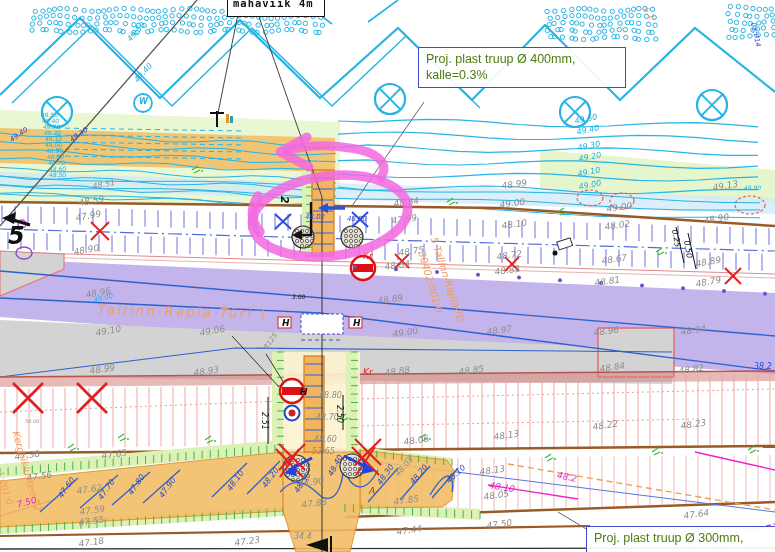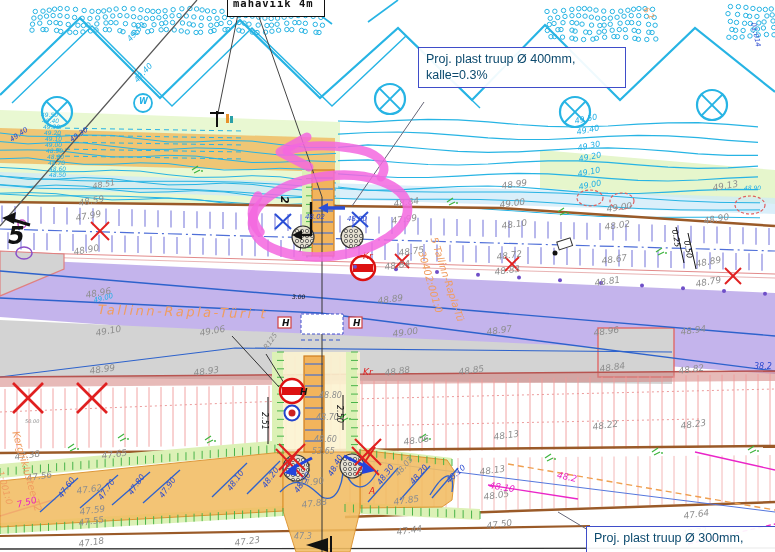--- a/index.html
+++ b/index.html
@@ -3,21 +3,21 @@
 <meta charset="utf-8">
 <style>
   html,body{margin:0;padding:0;background:#fff}
   .stage{position:relative;width:775px;height:552px;overflow:hidden;background:#fff;
          font-family:"DejaVu Sans",sans-serif}
   .stage svg{position:absolute;left:0;top:0}
   #labels{position:absolute;left:0;top:0;width:775px;height:552px;z-index:2;pointer-events:none}
   .lbl{position:absolute;white-space:pre;font-style:italic;transform-origin:0 0;line-height:1}
   #anno{z-index:3;pointer-events:none}
   .callout{position:absolute;z-index:4;border:1.6px solid #3f4dc9;background:rgba(255,255,255,.93);
-           color:#0c4a6e;font-size:12.5px;line-height:1.3;padding:3px 7px;
+           color:#4d7c0f;font-size:12.5px;line-height:1.3;padding:3px 7px;
            font-family:"Liberation Sans",sans-serif}
   .titlebox{position:absolute;z-index:4;border:1.7px solid #111;background:#fff;color:#111;
             font-weight:bold;font-family:"DejaVu Sans Mono",monospace;font-size:10.5px;
             padding:1px 5px;letter-spacing:1px}
 </style>
 </head>
 <body>
 
 <div class="stage">
 
@@ -1069,21 +1069,21 @@
       <span class="lbl" style="left: 26px; top: 474px; color: rgb(142, 142, 142); font-size: 9px; transform: rotate(-8deg);">47.56</span>
       <span class="lbl" style="left: 76px; top: 487px; color: rgb(142, 142, 142); font-size: 9px; transform: rotate(-8deg);">47.62</span>
       <span class="lbl" style="left: 79px; top: 508px; color: rgb(142, 142, 142); font-size: 9px; transform: rotate(-8deg);">47.59</span>
       <span class="lbl" style="left: 78px; top: 519px; color: rgb(142, 142, 142); font-size: 9px; transform: rotate(-8deg);">47.55</span>
       <span class="lbl" style="left: 78px; top: 540px; color: rgb(142, 142, 142); font-size: 9px; transform: rotate(-8deg);">47.18</span>
       <span class="lbl" style="left: 234px; top: 539px; color: rgb(142, 142, 142); font-size: 9px; transform: rotate(-8deg);">47.23</span>
       <span class="lbl" style="left: 683px; top: 512px; color: rgb(142, 142, 142); font-size: 9px; transform: rotate(-8deg);">47.64</span>
       <span class="lbl" style="left: 681px; top: 530px; color: rgb(142, 142, 142); font-size: 9px; transform: rotate(-8deg);">47.73</span>
       <span class="lbl" style="left: 25px; top: 419px; color: rgb(142, 142, 142); font-size: 5px;">50.00</span>
       <span class="lbl" style="left: 263px; top: 347px; color: rgb(142, 142, 142); font-size: 7px; transform: rotate(-55deg);">R125</span>
-      <span class="lbl" style="left: 294px; top: 533px; color: rgb(142, 142, 142); font-size: 8px;">47.3</span>
+      <span class="lbl" style="left: 294px; top: 533px; color: rgb(142, 142, 142); font-size: 8px;">34.4</span>
       <span class="lbl" style="left: 394px; top: 473px; color: rgb(142, 142, 142); font-size: 8px; transform: rotate(-50deg);">48.03</span>
       <span class="lbl" style="left: 574px; top: 118px; color: rgb(35, 176, 230); font-size: 8px; transform: rotate(-12deg);">49.50</span>
       <span class="lbl" style="left: 576px; top: 129px; color: rgb(35, 176, 230); font-size: 8px; transform: rotate(-12deg);">49.40</span>
       <span class="lbl" style="left: 577px; top: 145px; color: rgb(35, 176, 230); font-size: 8px; transform: rotate(-12deg);">49.30</span>
       <span class="lbl" style="left: 578px; top: 156px; color: rgb(35, 176, 230); font-size: 8px; transform: rotate(-12deg);">49.20</span>
       <span class="lbl" style="left: 577px; top: 171px; color: rgb(35, 176, 230); font-size: 8px; transform: rotate(-12deg);">49.10</span>
       <span class="lbl" style="left: 578px; top: 184px; color: rgb(35, 176, 230); font-size: 8px; transform: rotate(-12deg);">49.00</span>
       <span class="lbl" style="left: 126px; top: 38px; color: rgb(35, 176, 230); font-size: 8px; transform: rotate(-48deg);">49.50</span>
       <span class="lbl" style="left: 133px; top: 79px; color: rgb(35, 176, 230); font-size: 8px; transform: rotate(-48deg);">49.40</span>
       <span class="lbl" style="left: 744px; top: 185px; color: rgb(35, 176, 230); font-size: 6px;">48.90</span>

